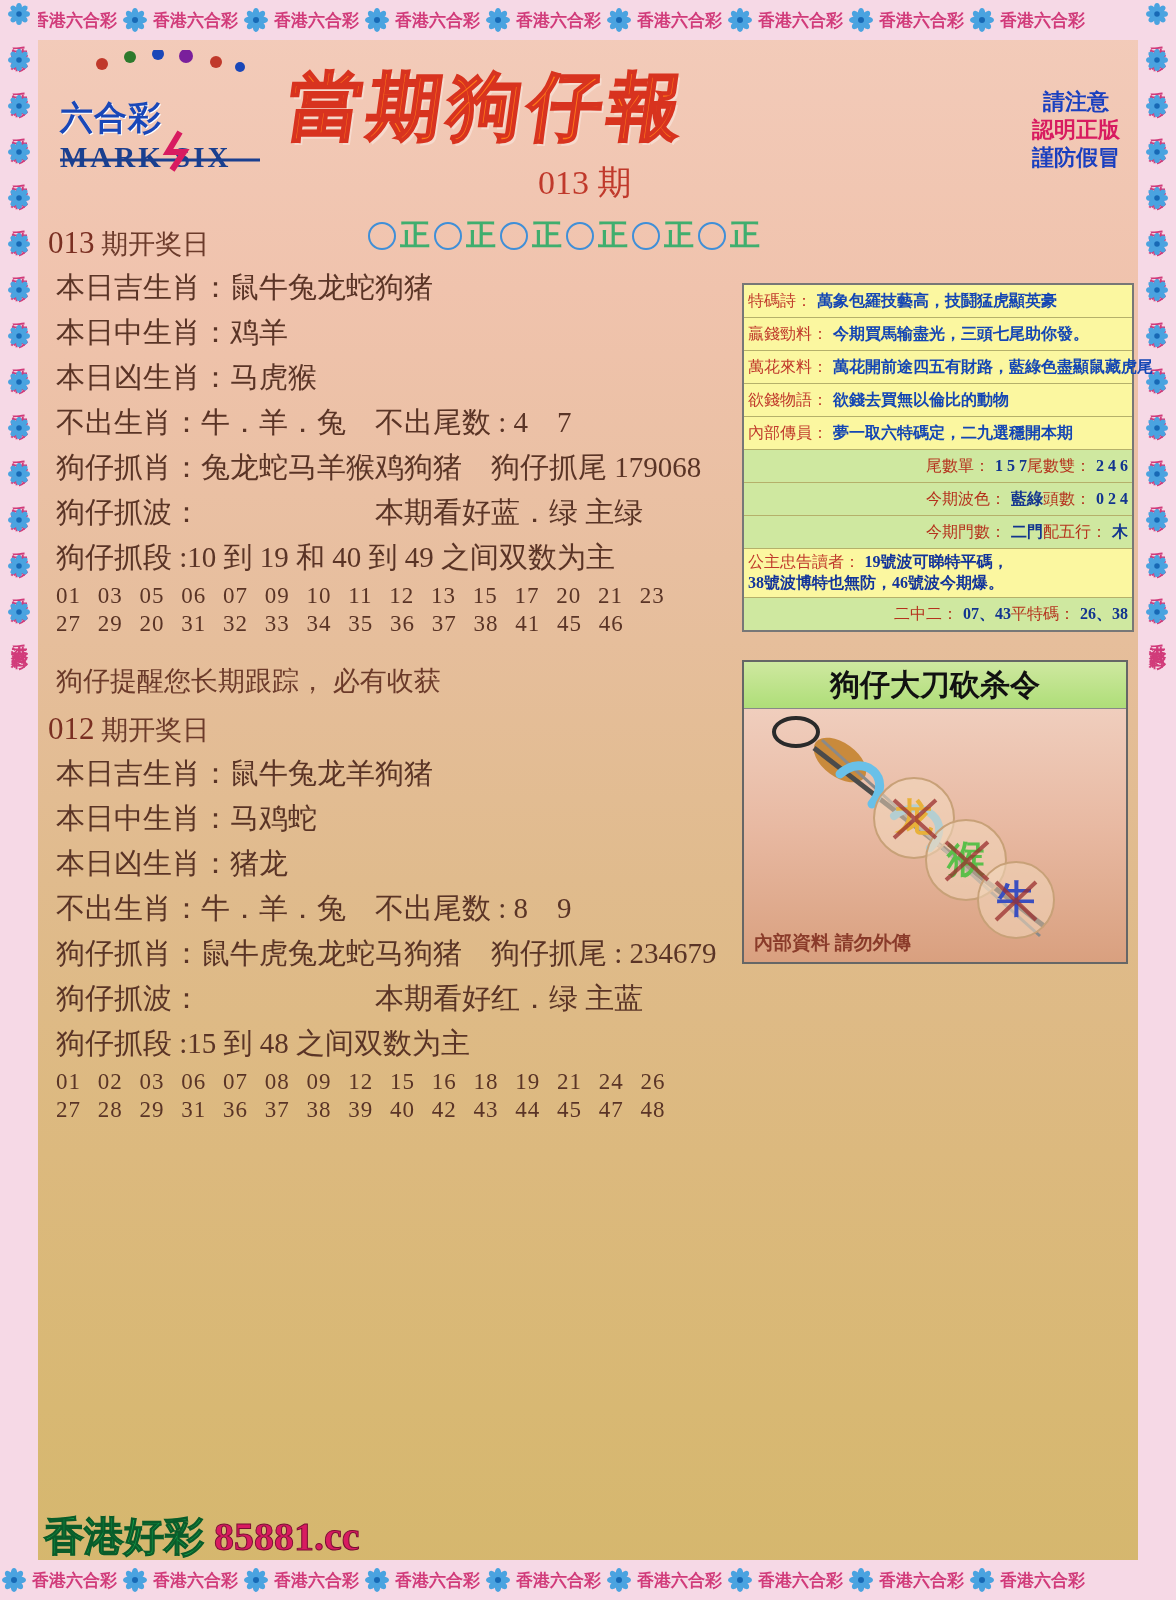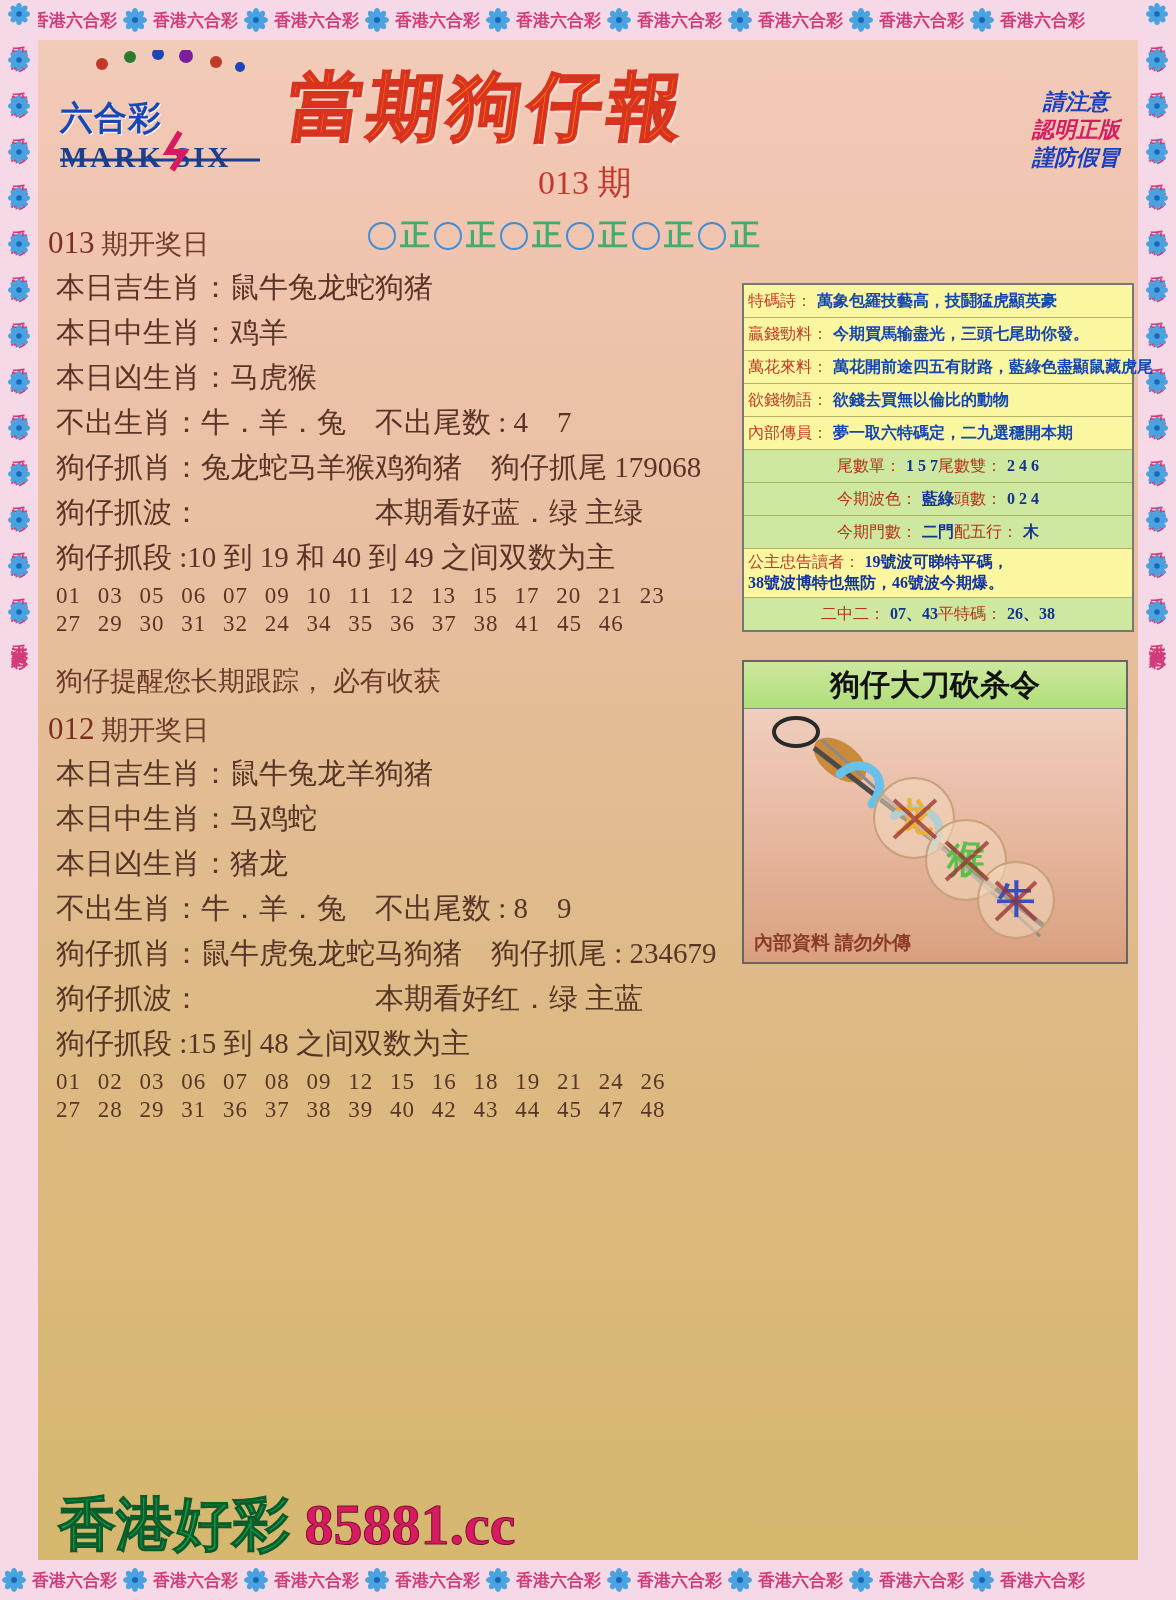--- a/index.html
+++ b/index.html
@@ -81,21 +81,20 @@
     position:absolute;left:500px;top:120px;
     font-size:34px;color:#c0392b;font-family:"Liberation Serif",serif;
   }
   .notice{
     position:absolute;right:18px;top:48px;
     text-align:center;line-height:28px;
   }
   .notice div{
     font-size:22px;font-weight:bold;color:#1a3fbf;
     font-family:"Liberation Serif",serif;
-    font-style:italic;
   }
   .notice div.red{color:#d81b60;}
   .zheng-row{
     position:absolute;left:330px;top:175px;
     display:flex;align-items:center;gap:4px;
   }
   .zheng-row .circ{
     width:24px;height:24px;border:2px solid #3f8fd8;border-radius:50%;
   }
   .zheng-row .zi{
@@ -148,21 +147,21 @@
   .infobox .val{
     color:#1446b4;font-weight:bold;font-size:16px;white-space:nowrap;
     font-family:"Liberation Serif",serif;
   }
   .infobox .row.green{background:#cfe8a0;}
   .infobox .row.green .lbl{color:#b5321d;}
   .infobox .row.green .val{color:#12348f;}
   .infobox .row.advice{display:block;background:#fbf7a0;}
   .infobox .row.advice .a1{color:#c0392b;font-weight:normal;font-size:16px;font-family:"Liberation Serif",serif;text-align:center;}
   .infobox .row.advice .a2{color:#13349a;font-weight:bold;font-size:16px;font-family:"Liberation Serif",serif;}
-  .infobox .row.pair{background:#cfe8a0;display:flex;justify-content:center;}
+  .infobox .row.pair{background:#cfe8a0;display:flex;justify-content:flex-end;}
   .infobox .half{display:flex;align-items:center;}
 
   
   .picbox{
     margin-top:28px;width:382px;height:300px;border:2px solid #666;
     background:linear-gradient(to bottom,#f3d6c8,#e8b9a2 55%,#d9a07f);
     position:relative;overflow:hidden;
   }
   .picbox .pictitle{
     height:46px;background:linear-gradient(to bottom,#cfe8a0,#aede78);
@@ -171,22 +170,22 @@
     font-family:"Liberation Serif",serif;border-bottom:1px solid #888;
   }
   .picbox .picfoot{
     position:absolute;left:10px;bottom:6px;
     font-size:19px;color:#8a3b2a;font-weight:bold;font-family:"Liberation Serif",serif;
   }
   .picbox svg{position:absolute;left:0;top:46px;}
 
   
   .promo{
-    position:absolute;left:20px;bottom:-4px;
-    font-size:58px;font-weight:bold;
+    position:absolute;left:6px;bottom:-4px;
+    font-size:40px;font-weight:bold;
     font-family:"Liberation Serif",serif;
     white-space:nowrap;
   }
   .promo .cn{color:#14a04a;-webkit-text-stroke:1px #0a5c2a;}
   .promo .en{color:#d81b60;-webkit-text-stroke:1px #7a0c33;}
 </style>
 </head>
 <body>
 
 <div id="page">
@@ -809,21 +808,21 @@
             <span>期开奖日</span>
           </div>
           <div class="ln">本日吉生肖：鼠牛兔龙蛇狗猪</div>
           <div class="ln">本日中生肖：鸡羊</div>
           <div class="ln">本日凶生肖：马虎猴</div>
           <div class="ln">不出生肖：牛．羊．兔　不出尾数 : 4　7</div>
           <div class="ln">狗仔抓肖：兔龙蛇马羊猴鸡狗猪　狗仔抓尾 179068</div>
           <div class="ln">狗仔抓波：　　　　　　本期看好蓝．绿  主绿</div>
           <div class="ln">狗仔抓段 :10 到 19 和 40 到 49 之间双数为主</div>
           <div class="nums">01  03  05  06  07  09  10  11  12  13  15  17  20  21  23</div>
-          <div class="nums">27  29  30  31  32  24  34  35  36  37  38  41  45  46</div>
+          <div class="nums">27  29  20  31  32  33  34  35  36  37  38  41  45  46</div>
         </div>
 
         <div class="remind">狗仔提醒您长期跟踪， 必有收获</div>
 
         <div class="blk">
           <div class="issue-line">
             <span class="num">012</span>
             <span>期开奖日</span>
           </div>
           <div class="ln">本日吉生肖：鼠牛兔龙羊狗猪</div>

